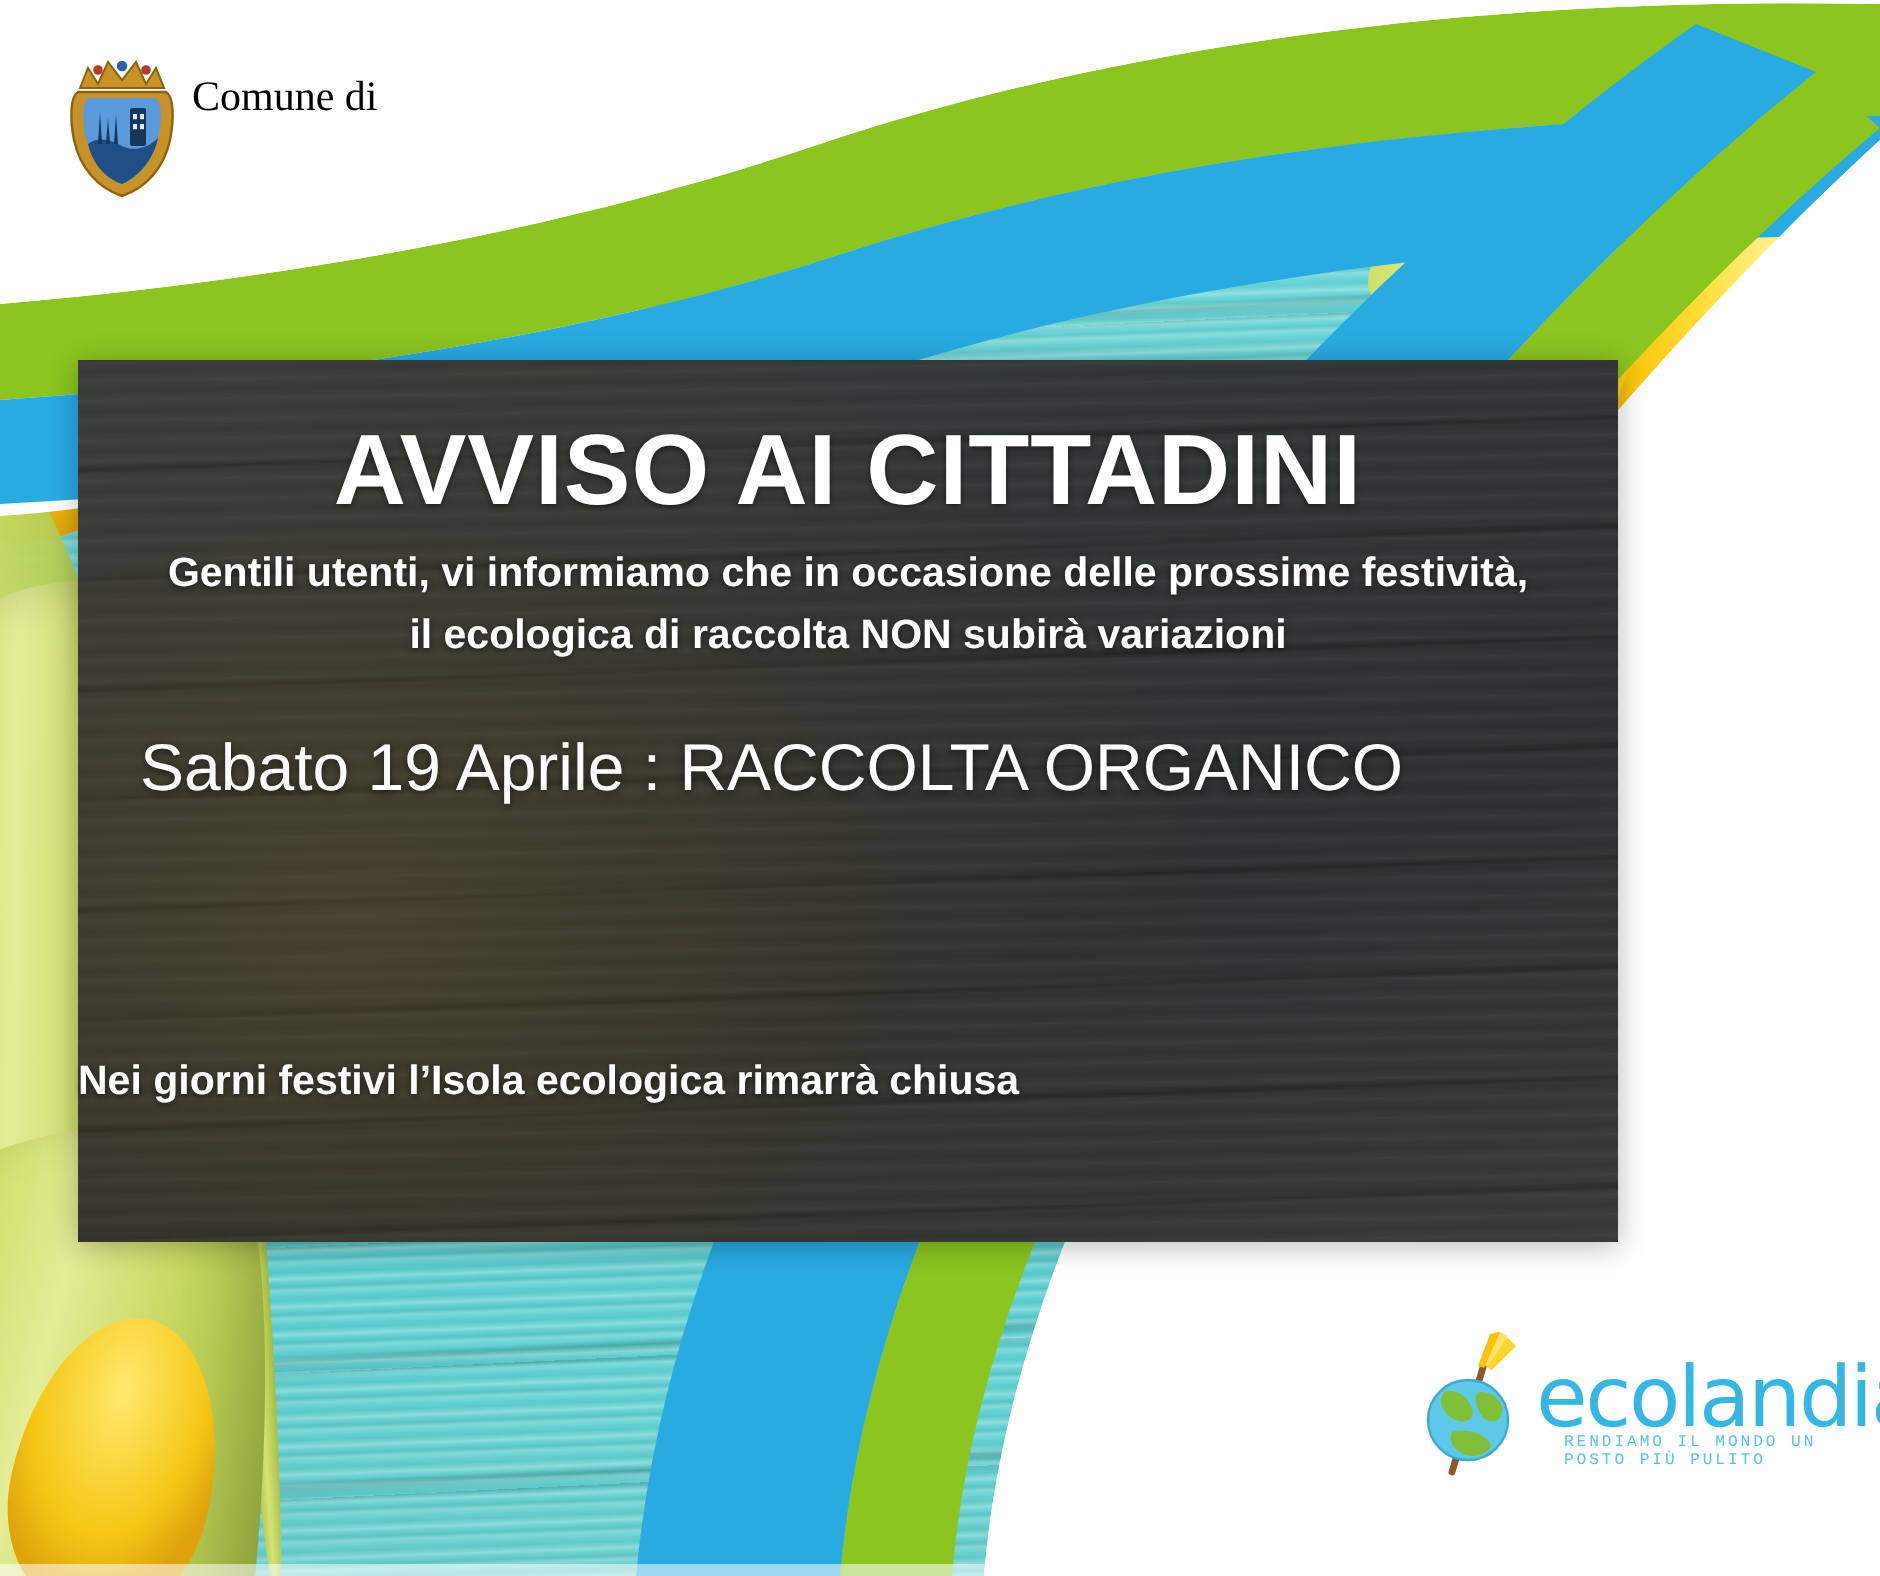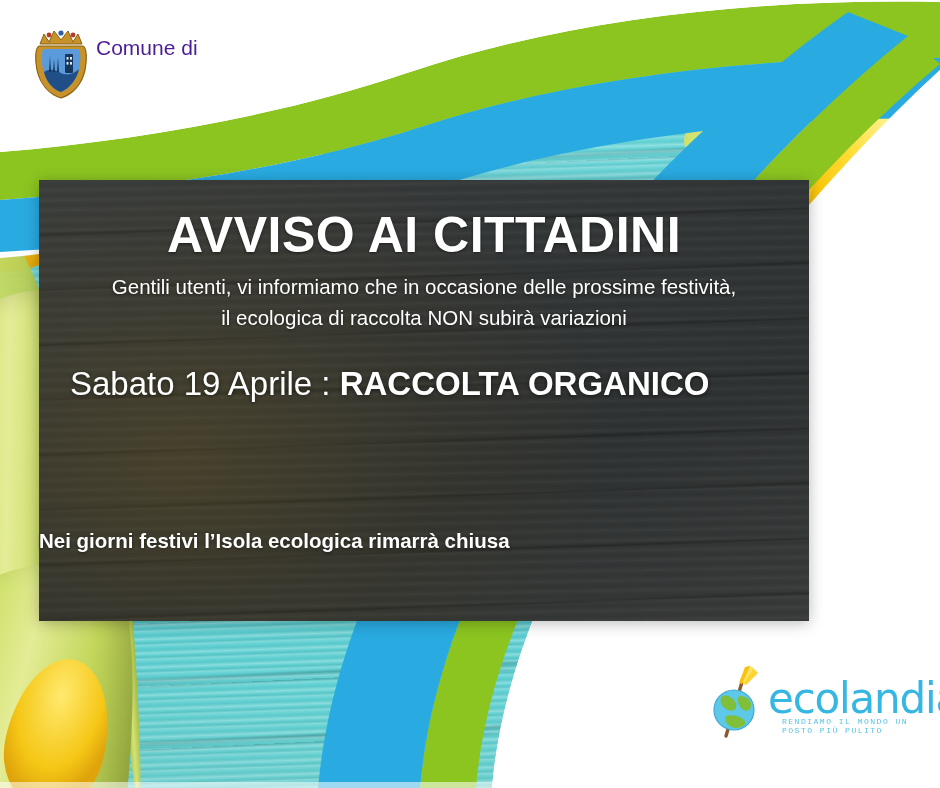--- a/index.html
+++ b/index.html
@@ -131,43 +131,43 @@
 
   .title{
     position:absolute;left:0;right:0;top:26px;
     text-align:center;color:#fff;
     font-size:50px;font-weight:bold;letter-spacing:.5px;
     text-shadow:0 1px 3px rgba(0,0,0,.5);
   }
   .subtitle{
     position:absolute;left:40px;right:40px;top:92px;
     text-align:center;color:#fff;
-    font-size:20.5px;font-weight:normal;line-height:1.5;
+    font-size:20.5px;font-weight:bold;line-height:1.5;
     text-shadow:0 1px 3px rgba(0,0,0,.5);
   }
   .lines{position:absolute;left:18px;right:18px;top:186px;}
   .line{
     color:#fff;font-size:33px;line-height:1.1;margin-bottom:34px;
     padding-left:13px;text-shadow:0 1px 4px rgba(0,0,0,.55);
     font-weight:normal;
   }
   .line .day{font-weight:normal;}
-  .line .what{font-weight:bold;}
+  .line .what{font-weight:normal;}
   .footnote{
     position:absolute;left:0;right:0;bottom:68px;
     text-align:left;color:#fff;
     font-size:20.5px;font-weight:bold;
     text-shadow:0 1px 3px rgba(0,0,0,.5);
   }
 
   
   .header-text{
     position:absolute;left:96px;top:34px;
-    font-family:Liberation Sans, sans-serif;
-    font-size:21px;color:#4c1d95;line-height:1.38;
+    font-family:Liberation Serif, serif;
+    font-size:21px;color:#000000;line-height:1.38;
   }
   .crest{position:absolute;left:32px;top:26px;width:58px;height:74px;}
 
   
   .logo{position:absolute;left:706px;top:666px;width:212px;height:84px;}
   .logo-word{
     position:absolute;left:62px;top:8px;
     font-size:42px;color:#35b6e3;letter-spacing:-1.2px;
     font-family:"DejaVu Sans",sans-serif;
   }

